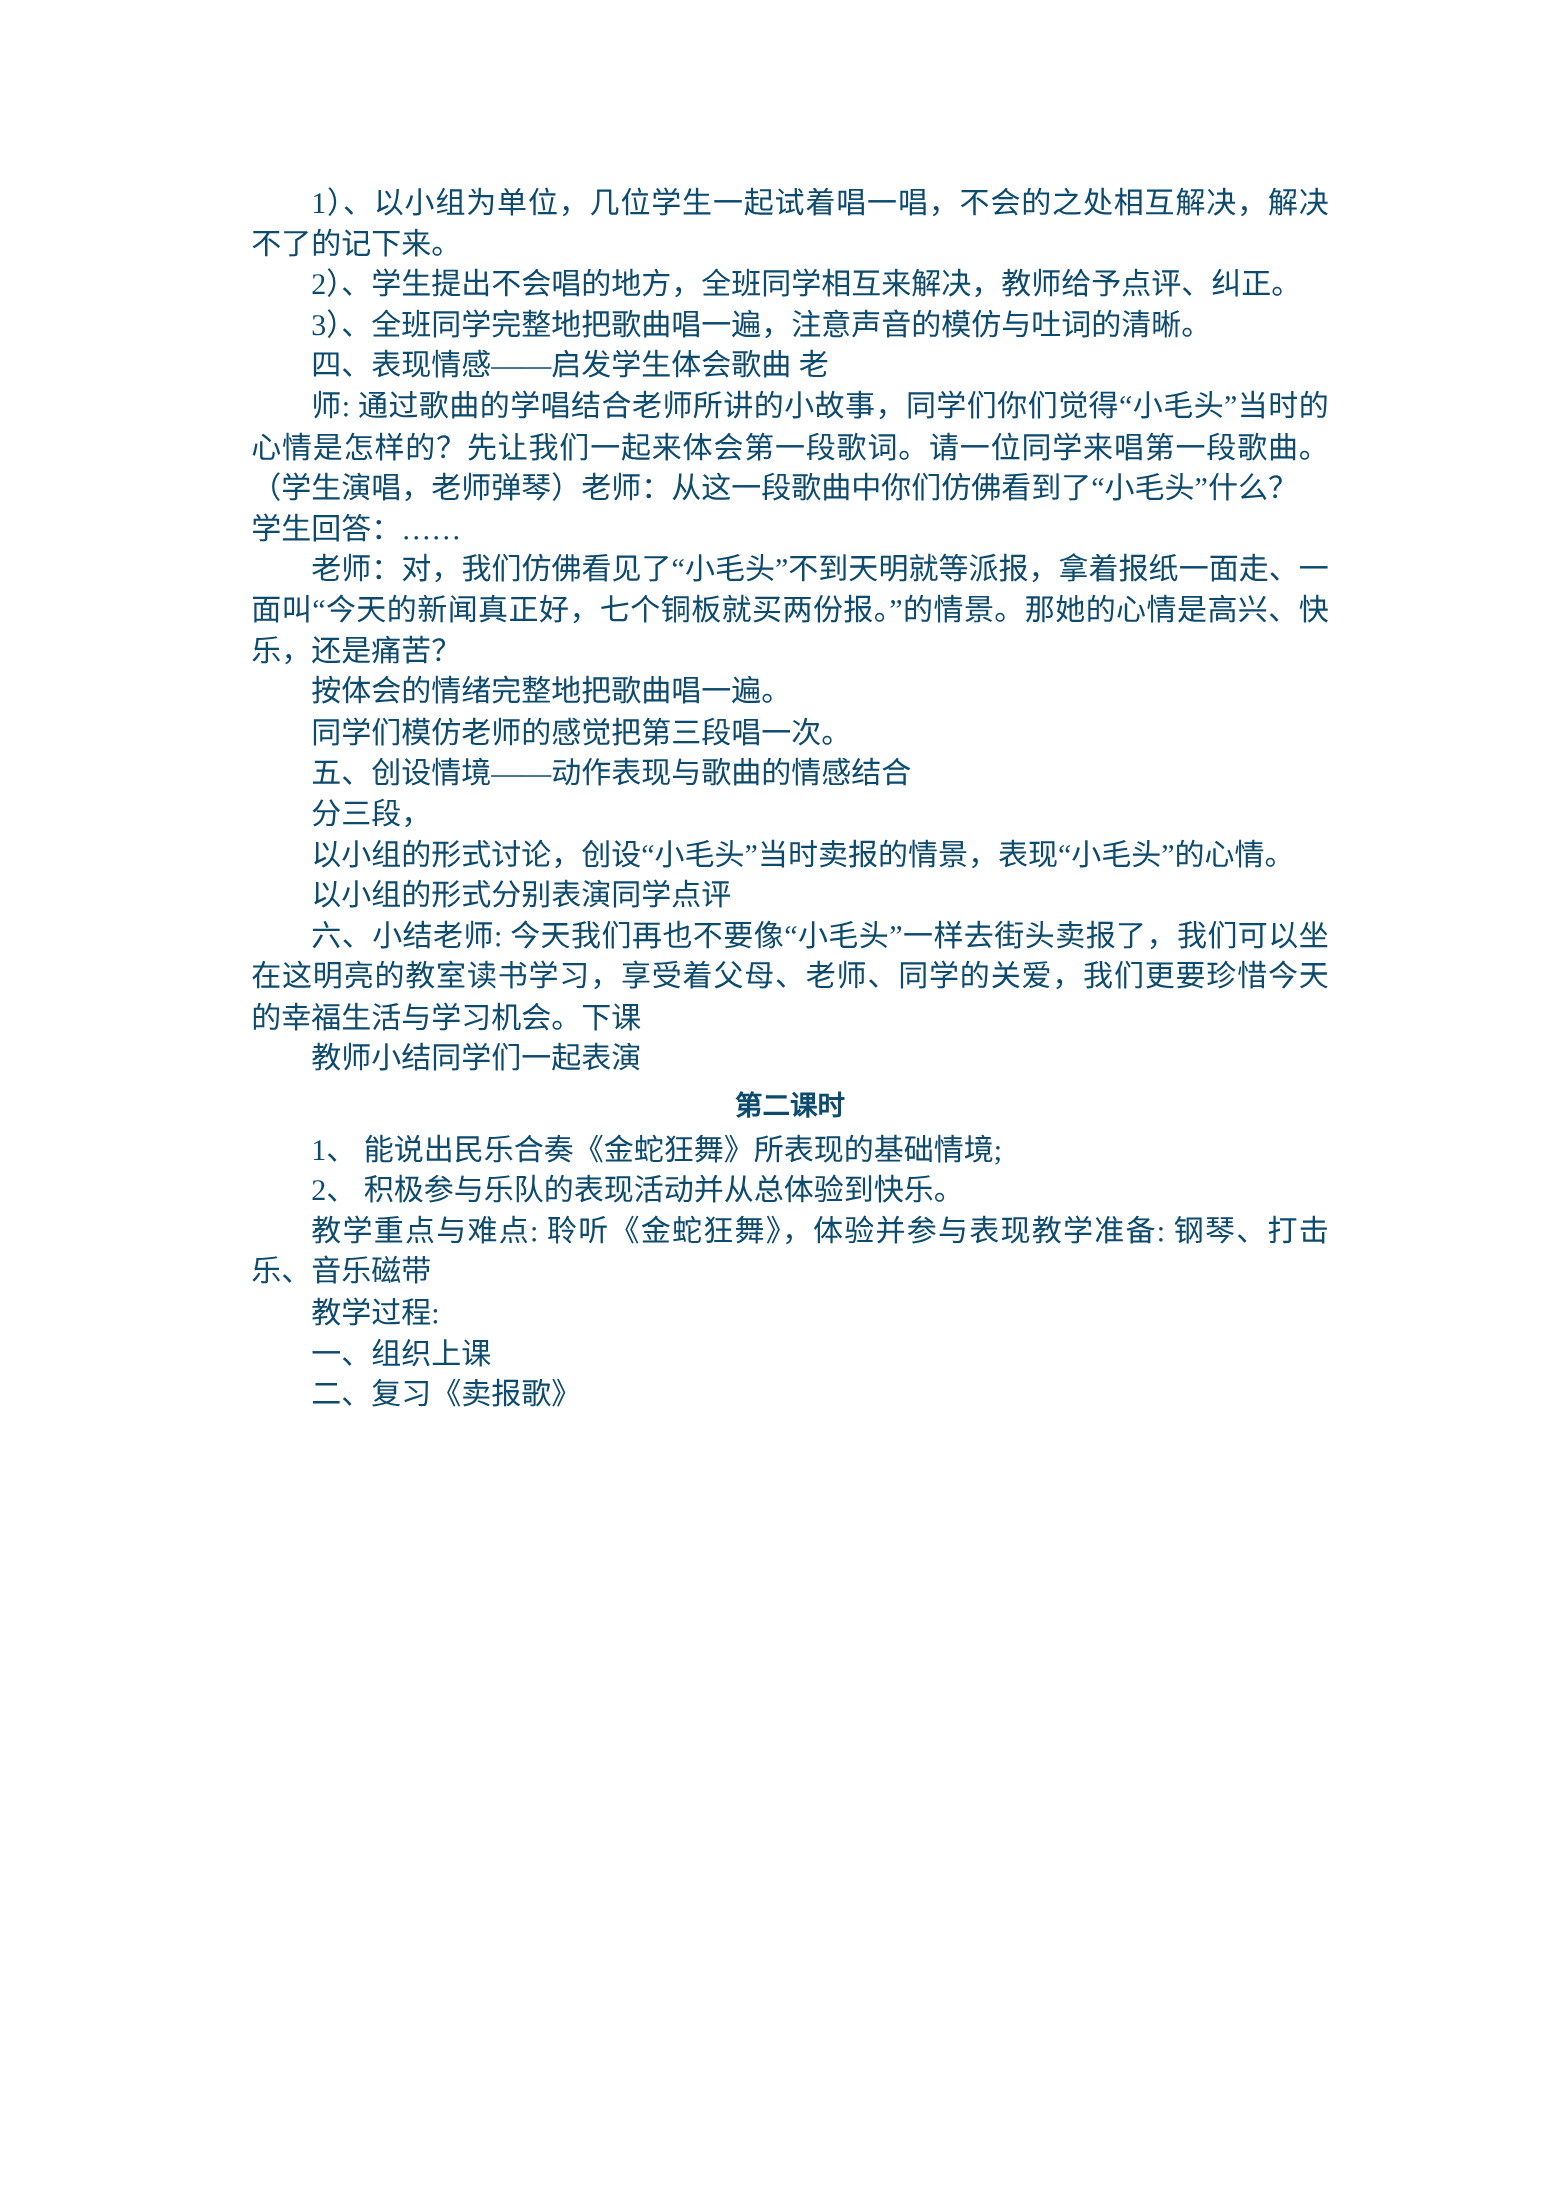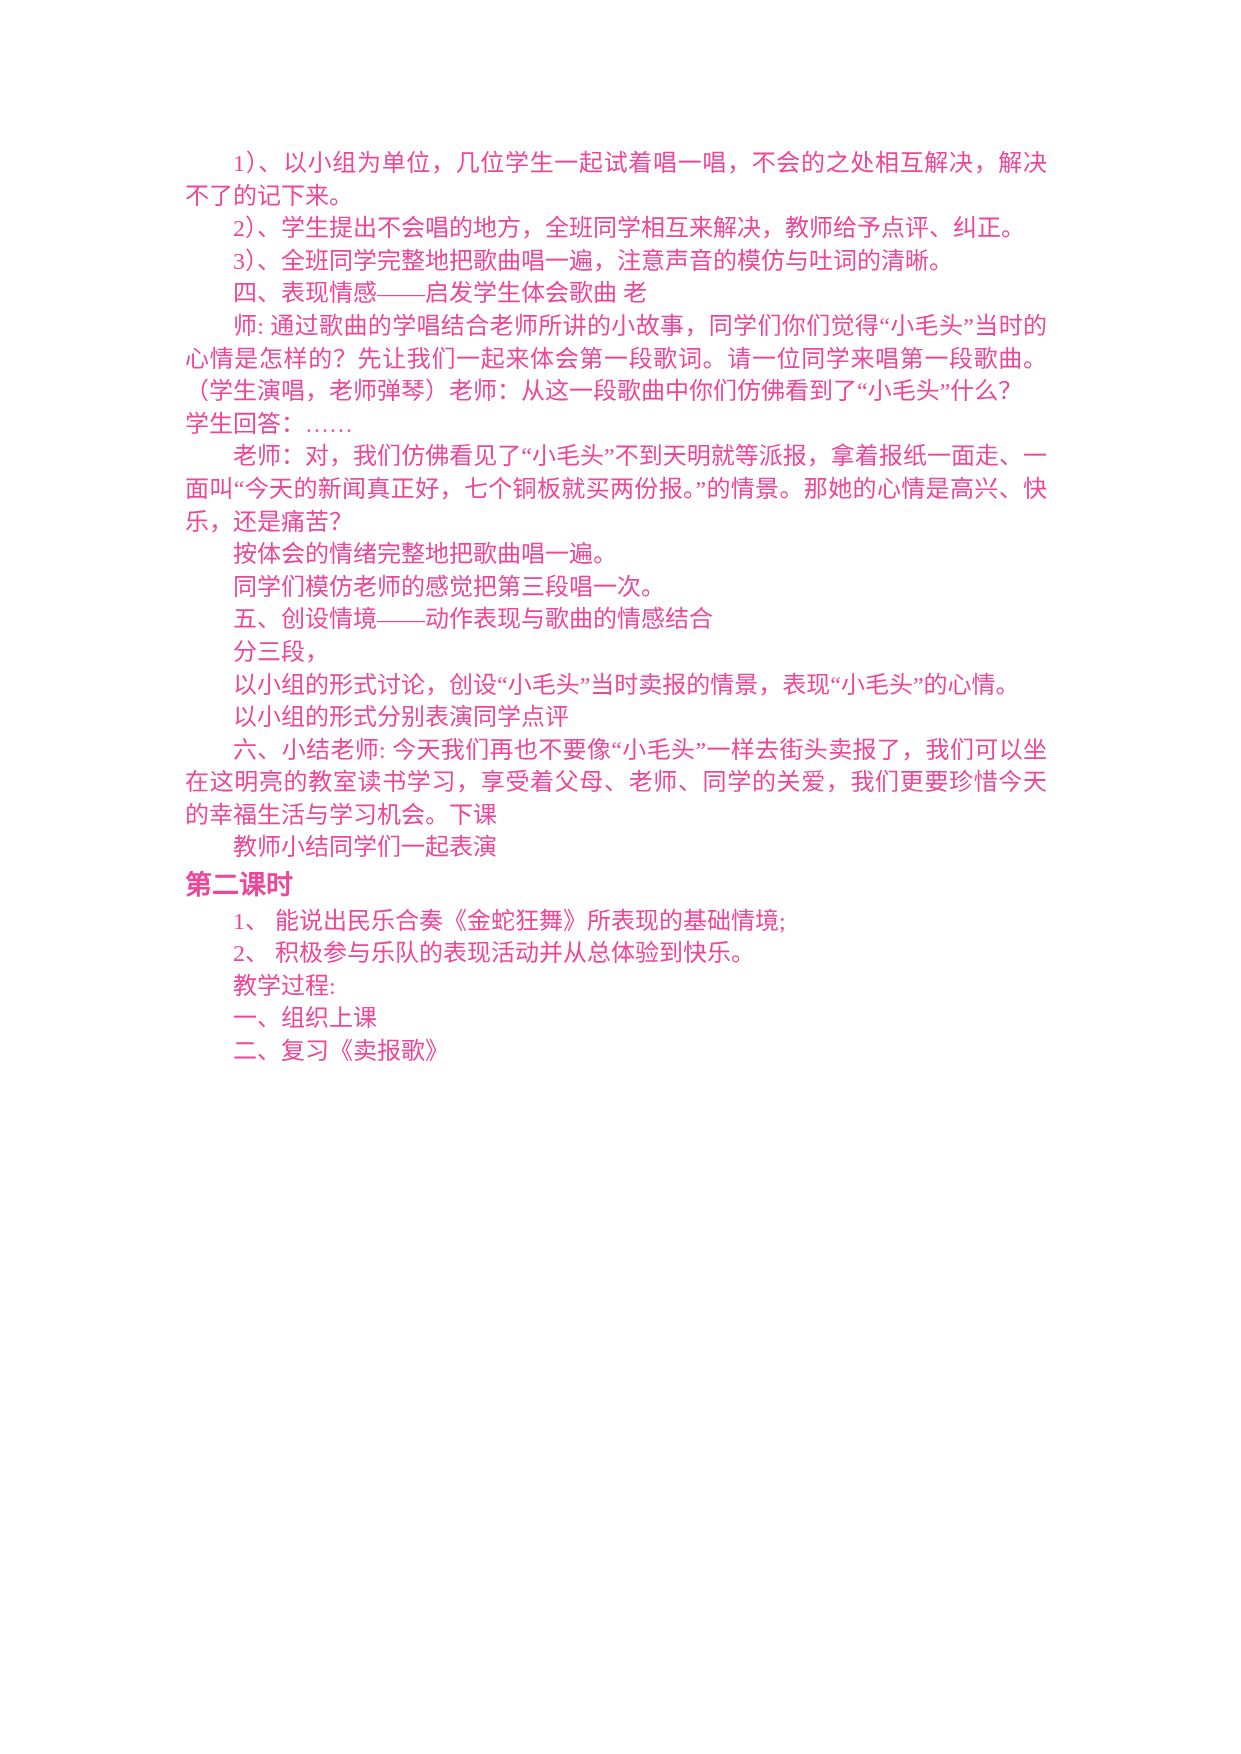--- a/index.html
+++ b/index.html
@@ -10,44 +10,44 @@
   .page {
     position: relative;
     width: 1241px;
     height: 1754px;
     background: #ffffff;
     overflow: hidden;
     font-family: "Liberation Serif", "DejaVu Serif", serif;
   }
   .content {
     position: absolute;
-    left: 185px;
+    left: 201px;
     top: 147px;
     width: 862px;
     font-size: 24px;
     line-height: 32.6px;
-    color: #ec4899;
+    color: #0c4a6e;
     text-align: justify;
     text-justify: inter-character;
   }
   p.paragraph {
     margin: 0;
     padding: 0;
     text-indent: 2em;
   }
   p.paragraph.flush {
     text-indent: 0;
   }
   p.section-heading {
     margin: 5px 0 3px 0;
     padding: 0;
     text-indent: 0;
-    text-align: left;
+    text-align: center;
     font-weight: 700;
-    font-size: 27px;
+    font-size: 22px;
   }
 </style>
 </head>
 <body>
 
 <div class="page">
   <div class="content" id="document-body">
       <p class="paragraph">1）、以小组为单位，几位学生一起试着唱一唱，不会的之处相互解决，解决不了的记下来。</p>
       <p class="paragraph">2）、学生提出不会唱的地方，全班同学相互来解决，教师给予点评、纠正。</p>
       <p class="paragraph">3）、全班同学完整地把歌曲唱一遍，注意声音的模仿与吐词的清晰。</p>
@@ -59,17 +59,18 @@
       <p class="paragraph">同学们模仿老师的感觉把第三段唱一次。</p>
       <p class="paragraph">五、创设情境——动作表现与歌曲的情感结合</p>
       <p class="paragraph">分三段，</p>
       <p class="paragraph">以小组的形式讨论，创设“小毛头”当时卖报的情景，表现“小毛头”的心情。</p>
       <p class="paragraph">以小组的形式分别表演同学点评</p>
       <p class="paragraph">六、小结老师: 今天我们再也不要像“小毛头”一样去街头卖报了，我们可以坐在这明亮的教室读书学习，享受着父母、老师、同学的关爱，我们更要珍惜今天的幸福生活与学习机会。下课</p>
       <p class="paragraph">教师小结同学们一起表演</p>
       <p class="section-heading">第二课时</p>
       <p class="paragraph">1、 能说出民乐合奏《金蛇狂舞》所表现的基础情境;</p>
       <p class="paragraph">2、 积极参与乐队的表现活动并从总体验到快乐。</p>
+      <p class="paragraph">教学重点与难点: 聆听《金蛇狂舞》，体验并参与表现教学准备: 钢琴、打击乐、音乐磁带</p>
       <p class="paragraph">教学过程:</p>
       <p class="paragraph">一、组织上课</p>
       <p class="paragraph">二、复习《卖报歌》</p>
     </div>
 </div>
 
 </body></html>

